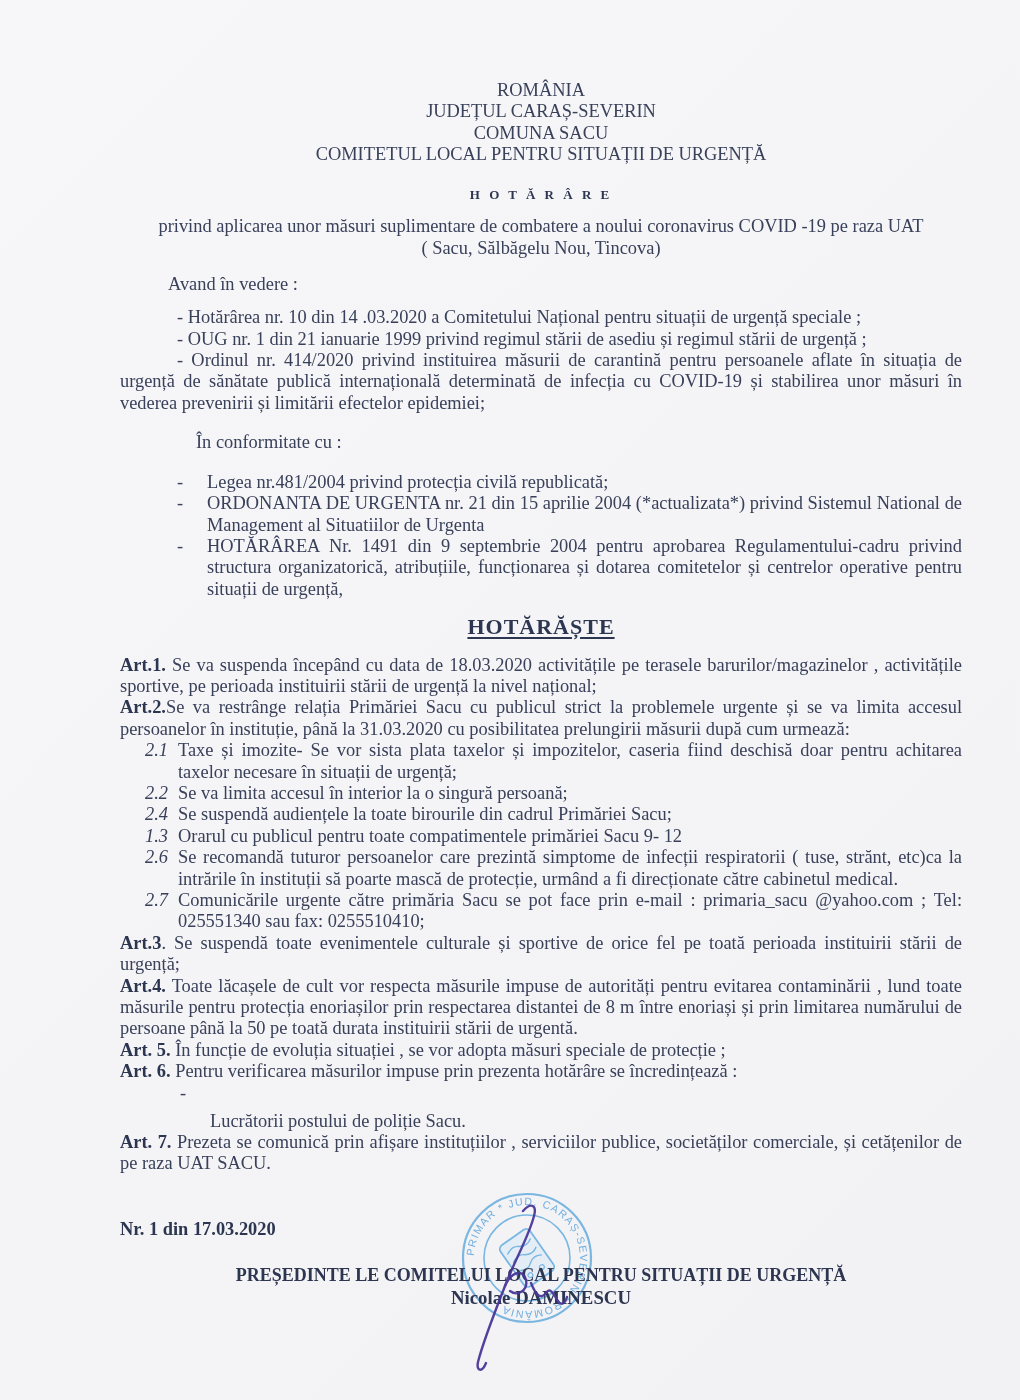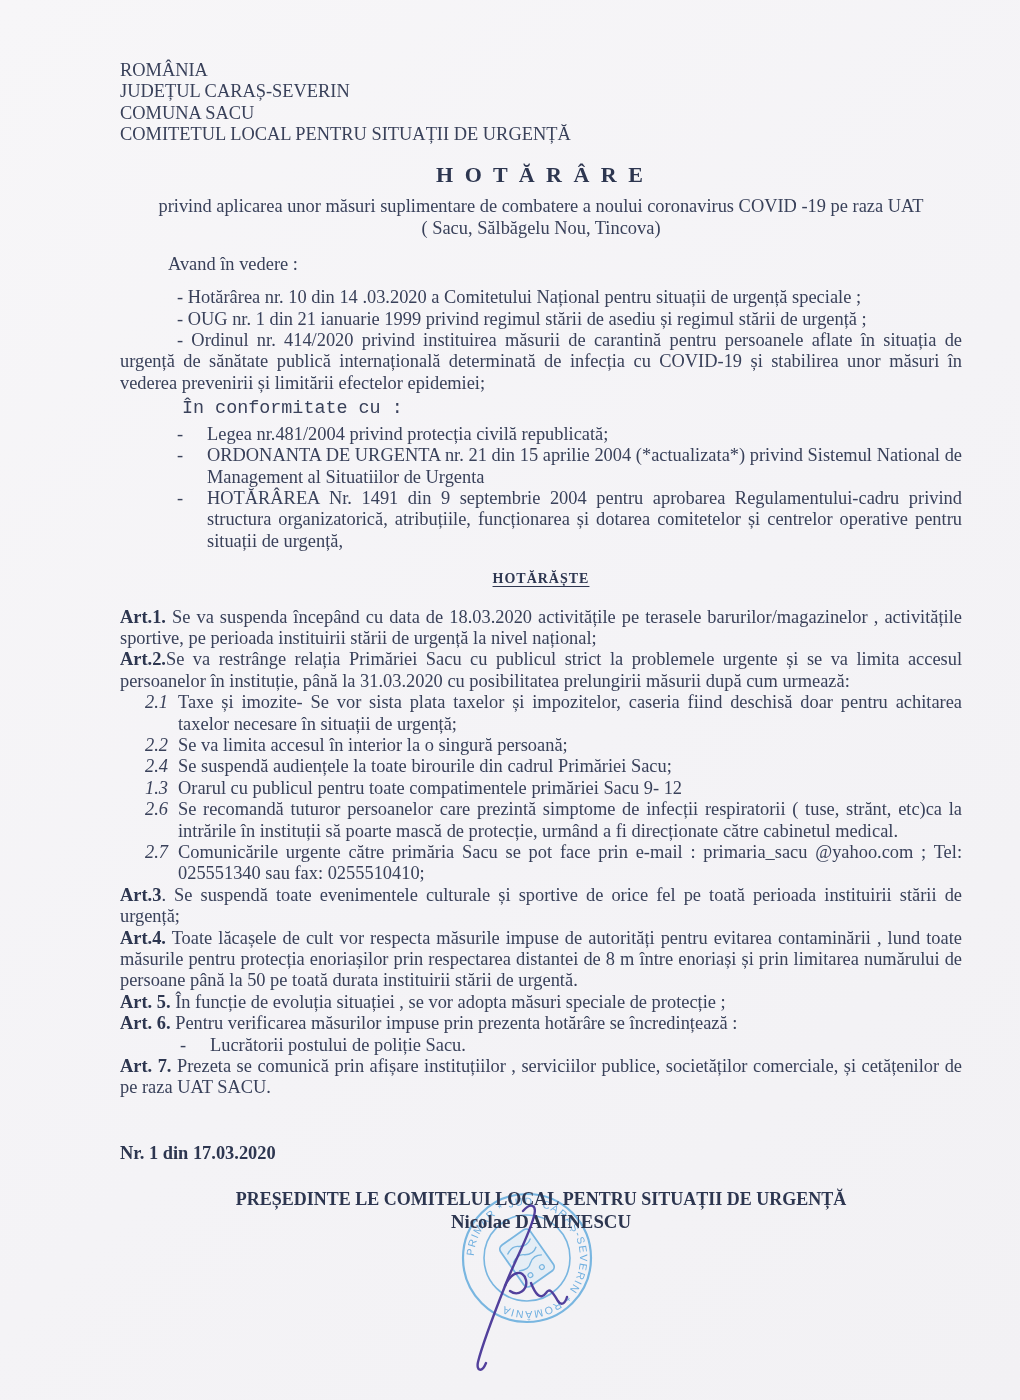--- a/index.html
+++ b/index.html
@@ -4,42 +4,42 @@
 <style>
   html,body{margin:0;padding:0;}
   body{width:1020px;height:1400px;background:#e9e8ec;}
   .page{
     position:relative;width:1020px;height:1400px;overflow:hidden;
     background:linear-gradient(135deg,#f7f6f8 0%,#f4f3f6 55%,#f2f1f4 100%);
     font-family:"Liberation Serif","DejaVu Serif",serif;
     color:#39415a;font-size:18.4px;line-height:21.4px;
   }
   .content{position:absolute;left:120px;top:0;width:842px;z-index:2;}
-  .hdr{text-align:left;padding-top:60px;line-height:21.4px;}
-  .doc-title{text-align:center;margin-top:18px;font-weight:bold;font-size:22px;
+  .hdr{text-align:center;padding-top:80px;line-height:21.4px;}
+  .doc-title{text-align:center;margin-top:18px;font-weight:bold;font-size:13px;
     letter-spacing:3px;color:#2d3650;}
   .subtitle{text-align:center;margin-top:10px;line-height:22.4px;}
   .preamble{margin-top:14px;}
   .lead{ text-indent:36px;margin:12px;}
   .ritem{margin:0;text-indent:57px;text-align:justify;}
-  .lead2{text-indent:58px;margin:4px;font-family:Liberation Mono, monospace;}
+  .lead2{text-indent:58px;margin:18px;}
   .crow{display:flex;padding-left:57px;margin:0;}
   .cmk{flex:none;width:30px;}
   .ctx{flex:1;text-align:justify;}
-  .decides{text-align:center;margin-top:16px;font-weight:bold;font-size:14px;
+  .decides{text-align:center;margin-top:16px;font-weight:bold;font-size:22px;
     letter-spacing:1px;color:#2d3650;text-decoration:underline;text-underline-offset:3px;}
   .arts{margin-top:17px;}
   .art{margin:0;text-align:justify;}
   .art b{color:#2d3650;}
   .mrow{display:flex;padding-left:25px;}
   .mnum{flex:none;width:33px;font-style:italic;}
   .mtx{flex:1;text-align:justify;}
   .prow{display:flex;padding-left:60px;}
   .pmk{flex:none;width:30px;}
-  .ptx{flex:1;}
+  .ptx{flex:1;margin-top:28px;}
   .nrdate{margin-top:44px;font-weight:bold;color:#2d3650;}
   .president{text-align:center;margin-top:23px;font-weight:bold;font-size:18px;
     color:#2d3650;line-height:24px;}
   .pname{text-align:center;font-weight:bold;font-size:18.8px;color:#2d3650;}
   svg.overlay{position:absolute;left:0;top:0;pointer-events:none;}
   #stamp-svg{z-index:1;opacity:.88;}
   #sign-svg{z-index:3;opacity:.95;}
 </style>
 </head>
 <body>

